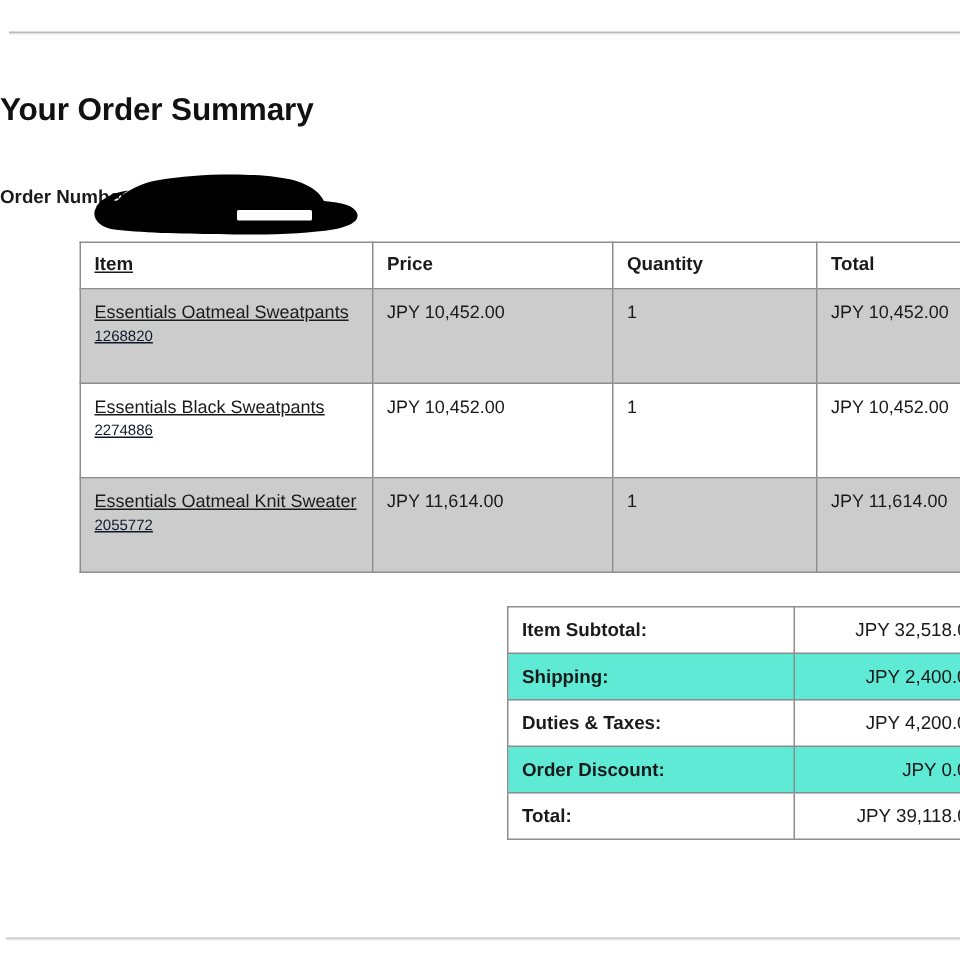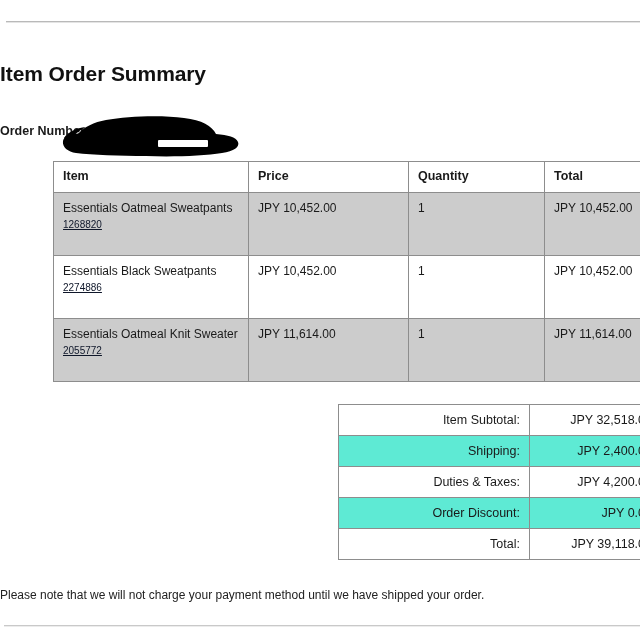--- a/index.html
+++ b/index.html
@@ -123,21 +123,21 @@
     font-weight: bold;
     font-size: 12.5px;
     height: 15px;
     padding-top: 7px;
     padding-bottom: 8px;
   }
   .items-table tbody tr.shaded td { background: #cccccc; }
   .items-table tbody tr.plain  td { background: #ffffff; }
   .items-table tbody td { height: 46px; }
 
-  .col-item { width: 177px; }
+  .col-item { width: 177px; text-decoration: underline; }
   .col-price { width: 142px; }
   .col-qty  { width: 118px; }
   .col-total { width: 145px; }
 
   .sku-link {
     display: inline-block;
     margin-top: 1px;
     color: #0f172a;
     text-decoration: underline;
     text-underline-offset: 1px;
@@ -157,22 +157,22 @@
     font-size: 12.5px;
   }
   .totals-table td {
     border: 1px solid #8d8d8d;
     padding: 7px 9px;
     height: 16px;
     line-height: 16px;
   }
   .totals-table td.t-label {
     width: 172px;
-    font-weight: normal;
-    text-align: right;
+    font-weight: bold;
+    text-align: left;
   }
   .totals-table td.t-value {
     text-align: right;
     width: 113px;
   }
   .totals-table tr.shaded td { background: #5eead4; }
   .totals-table tr.plain  td { background: #ffffff; }
 
   .footnote {
     position: absolute;
@@ -186,21 +186,21 @@
 </head>
 <body>
 
 <div class="page">
 
   <div class="rule-top"></div>
   <div class="rule-top-shadow"></div>
 
   <div class="doc">
 
-    <div class="title">Item Order Summary</div>
+    <div class="title">Your Order Summary</div>
 
 
     <div class="meta-line meta-number">
       <span class="lbl">Order Number:</span>
       <span></span>
     </div>
 
     <svg class="redaction" viewBox="0 0 178 46" xmlns="http://www.w3.org/2000/svg">
       <path d="M16 22 C10 20 2 24 1 29 C0 35 6 40 14 41 C30 43 58 44 84 44
                C110 45 142 44 160 41 C172 39 178 35 176 30
@@ -268,20 +268,19 @@
           <td class="t-label">Order Discount:</td>
           <td class="t-value">JPY 0.00</td>
         </tr>
         <tr class="plain">
           <td class="t-label">Total:</td>
           <td class="t-value">JPY 39,118.00</td>
         </tr>
       </tbody>
     </table>
 
-    <div class="footnote">Please note that we will not charge your payment method until we have shipped your order.</div>
 
   </div>
 
   <div class="rule-bottom"></div>
   <div class="rule-bottom-shadow"></div>
 
 </div>
 
 </body></html>

